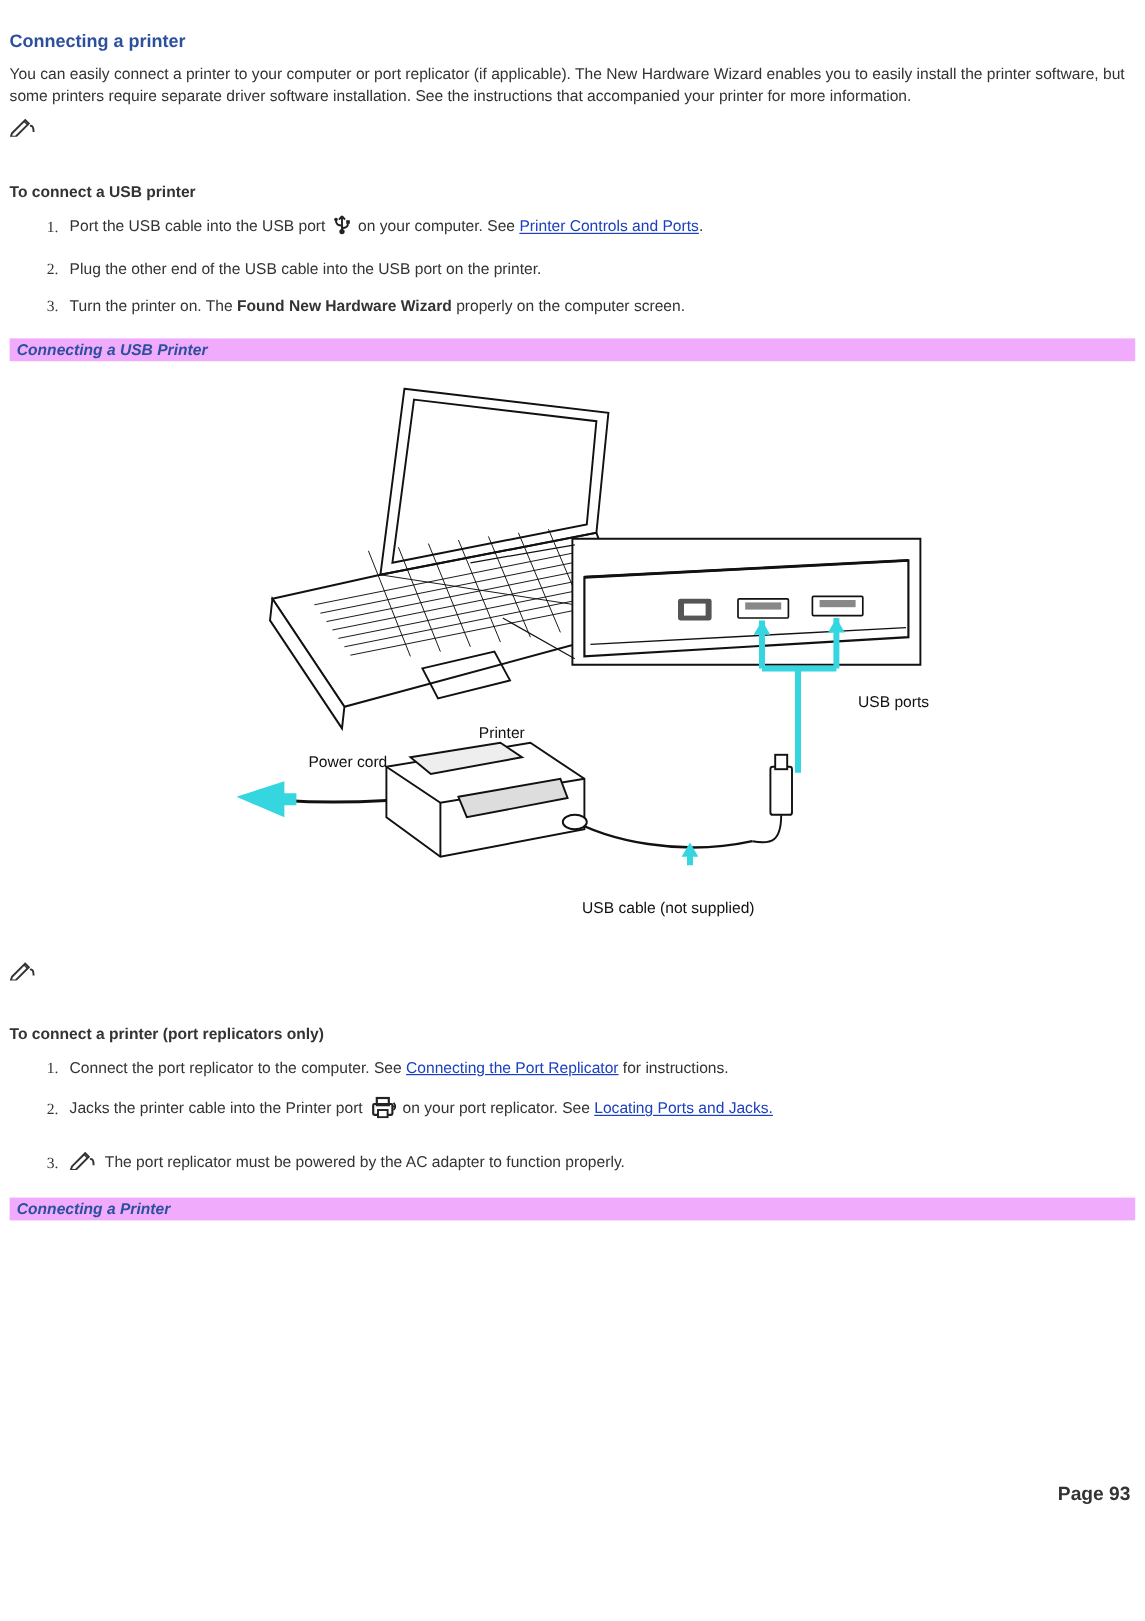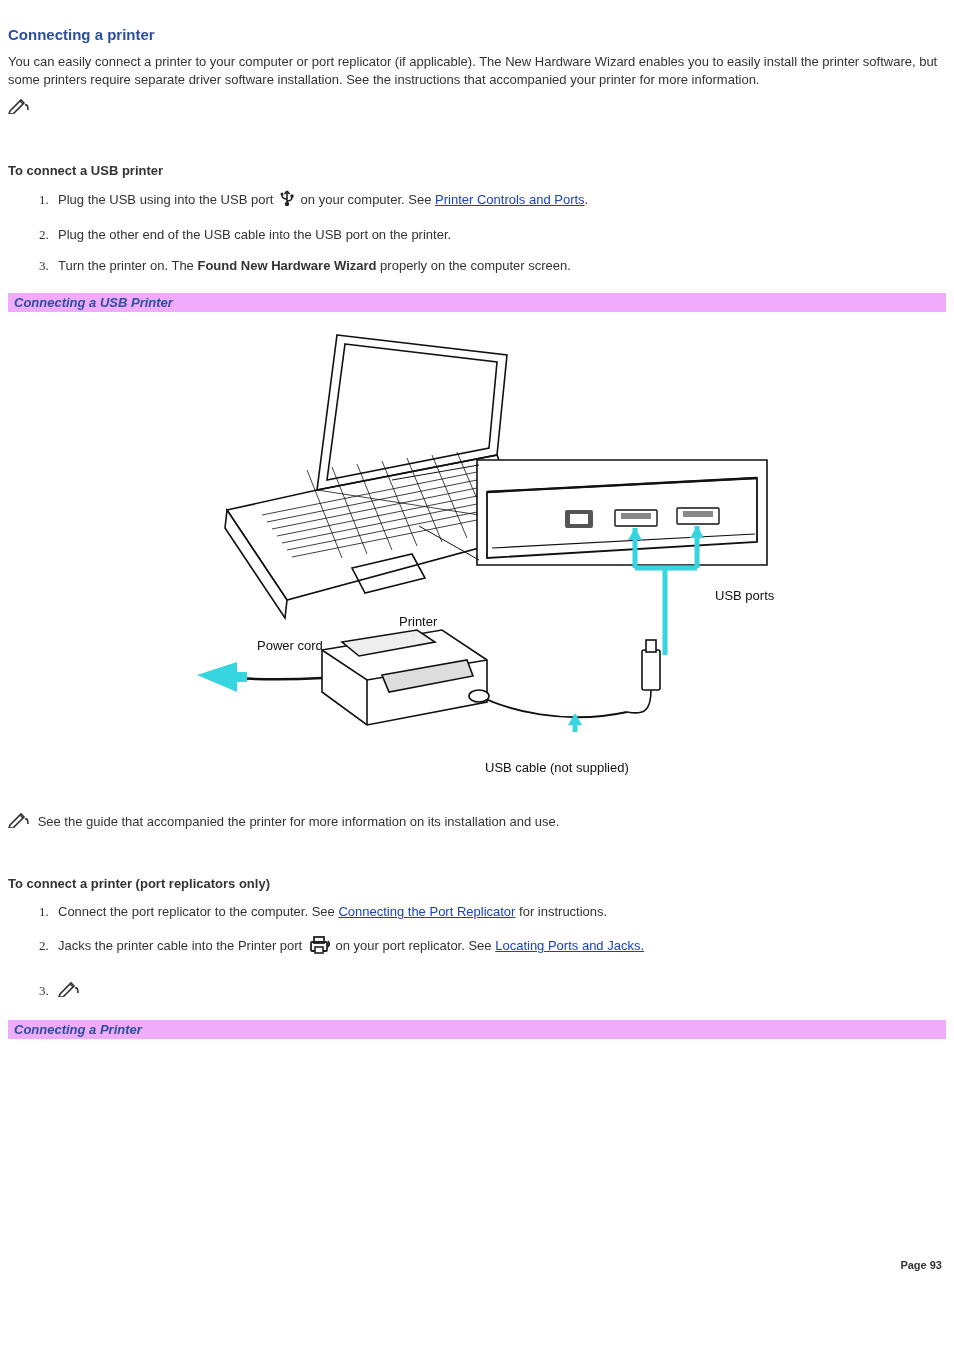--- a/index.html
+++ b/index.html
@@ -8,42 +8,42 @@
     color: #333;
     margin: 0;
     padding: 8px 8px 18px 8px;
     width: 954px;
     box-sizing: border-box;
     background: #fff;
   }
   h2.main-heading { color: #2c4f9e; font-size: 15px; font-weight: bold; margin: 18px 0 10px 0; }
   p { line-height: 1.35; margin: 10px 0; }
   a { color: #1a3fbf; text-decoration: underline; }
-  .sub-heading { font-weight: bold; margin-top: 43px; margin-bottom: 6px; font-size: 13px;}
+  .sub-heading { font-weight: bold; margin-top: 32px; margin-bottom: 6px; font-size: 13px;}
   ol { padding-left: 44px; margin: 10px 0 18px 0; }
   ol li { padding-left: 6px; margin-bottom: 14px; line-height: 1.35; }
   ol li::marker { font-family: Georgia, 'Times New Roman', serif; font-size: 13px; font-weight: normal;}
   .figure-caption-bar {
     background: #f0abfc;
     color: #2c4f9e;
     font-weight: bold;
     font-style: italic;
     padding: 2px 6px;
     margin-top: 6px;
     font-size: 13px;
   }
   .note-icon {
     display: inline-block;
     vertical-align: middle;
     margin-right: 4px;
   }
   .inline-icon { display:inline-block; vertical-align: middle; margin: 0 2px; }
   .figure-box { text-align: center; padding: 8px 0 12px 0; }
   .figure-box svg { display:block; margin: 0 auto; }
-  .page-num { text-align: right; font-weight: bold; font-size: 11px; margin-top: 220px; padding-right: 4px;}
+  .page-num { text-align: right; font-weight: bold; font-size: 16px; margin-top: 220px; padding-right: 4px;}
   .indent-note { margin-left: 48px; }
   .fig-label { font-family: Verdana, sans-serif; font-size: 13px; fill:#111; }
 </style>
 </head>
 <body>
 
 <h2 class="main-heading">Connecting a printer</h2>
 
 <p>You can easily connect a printer to your computer or port replicator (if applicable). The New Hardware Wizard enables you to easily install the printer software, but some printers require separate driver software installation. See the instructions that accompanied your printer for more information.</p>
 
@@ -54,21 +54,21 @@
         <path d="M12 3 L15 6" stroke="#333" stroke-width="1.2"></path>
         <path d="M17 7 Q20 6 20 12" fill="none" stroke="#333" stroke-width="1.6"></path>
       </svg>
   </span>
 </p>
 
 <p class="sub-heading">To connect a USB printer</p>
 
 <ol>
   <li>
-    <span>Plug the USB using into the USB port </span>
+    <span>Port the USB cable into the USB port </span>
     <span class="inline-icon">
       <svg width="16" height="18" viewBox="0 0 16 18">
         <circle cx="8" cy="15" r="2.2" fill="#222"></circle>
         <path d="M8 15 L8 2" stroke="#222" stroke-width="1.6" fill="none"></path>
         <path d="M8 2 L5.5 5 M8 2 L10.5 5" stroke="#222" stroke-width="1.6" fill="none"></path>
         <path d="M8 10 Q3 10 3 6" stroke="#222" stroke-width="1.6" fill="none"></path>
         <circle cx="3" cy="5" r="1.5" fill="#222"></circle>
         <path d="M8 12 Q13 12 13 8" stroke="#222" stroke-width="1.6" fill="none"></path>
         <rect x="11.5" y="5.5" width="3" height="3" fill="#222"></rect>
       </svg>
@@ -156,21 +156,20 @@
 </div>
 
 <p>
   <span class="note-icon">
     <svg width="22" height="16" viewBox="0 0 22 16">
         <path d="M2 13 L13 2 L16 5 L5 16 L1 16 Z" fill="none" stroke="#333" stroke-width="1.6"></path>
         <path d="M12 3 L15 6" stroke="#333" stroke-width="1.2"></path>
         <path d="M17 7 Q20 6 20 12" fill="none" stroke="#333" stroke-width="1.6"></path>
       </svg>
   </span>
-  <span>See the guide that accompanied the printer for more information on its installation and use.</span>
 </p>
 
 <p class="sub-heading">To connect a printer (port replicators only)</p>
 
 <ol>
   <li>
     <span>Connect the port replicator to the computer. See </span><a href="#">Connecting the Port Replicator</a><span> for instructions.</span>
   </li>
   <li>
     <span>Jacks the printer cable into the Printer port </span>
@@ -186,19 +185,20 @@
   </li>
   <li>
     <p class="indent-note" style="margin-left:0; margin-top:22px;">
       <span class="note-icon">
         <svg width="22" height="16" viewBox="0 0 22 16">
             <path d="M2 13 L13 2 L16 5 L5 16 L1 16 Z" fill="none" stroke="#333" stroke-width="1.6"></path>
             <path d="M12 3 L15 6" stroke="#333" stroke-width="1.2"></path>
             <path d="M17 7 Q20 6 20 12" fill="none" stroke="#333" stroke-width="1.6"></path>
           </svg>
       </span>
+      <span>The port replicator must be powered by the AC adapter to function properly.</span>
     </p>
   </li>
 </ol>
 
 <div class="figure-caption-bar">Connecting a Printer</div>
 
 <div class="page-num">Page 93</div>
 
 </body></html>

